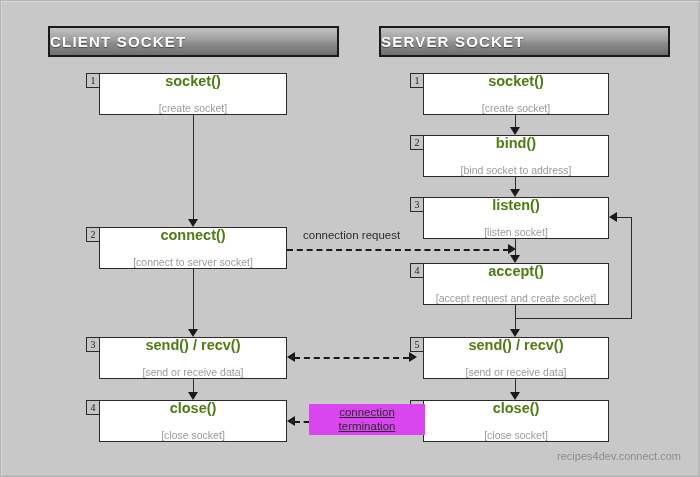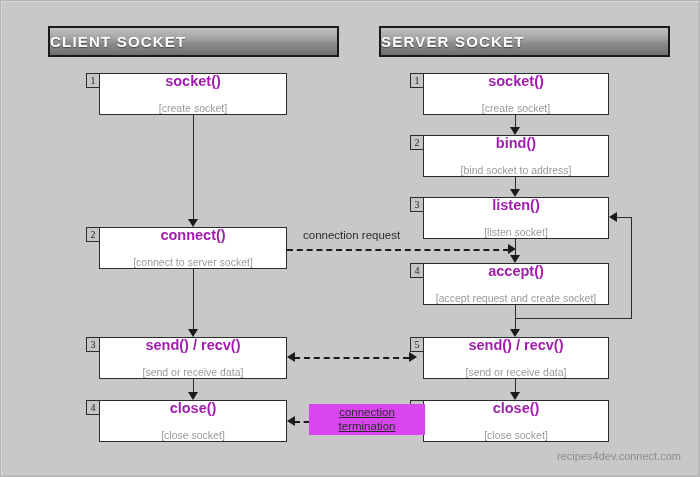--- a/index.html
+++ b/index.html
@@ -52,21 +52,21 @@
     border: 1px solid #2b2b2b;
     box-sizing: border-box;
     display: flex;
     flex-direction: column;
     align-items: center;
     justify-content: center;
   }
   .box .title {
     font-size: 14.5px;
     font-weight: bold;
-    color: #a21caf;
+    color: #4d7c0f;
     line-height: 1.1;
   }
   .box .sub {
     font-size: 10.5px;
     color: #9a9a9a;
     line-height: 1.2;
     margin-top: 12px;
     white-space: nowrap;
   }
   .badge {

